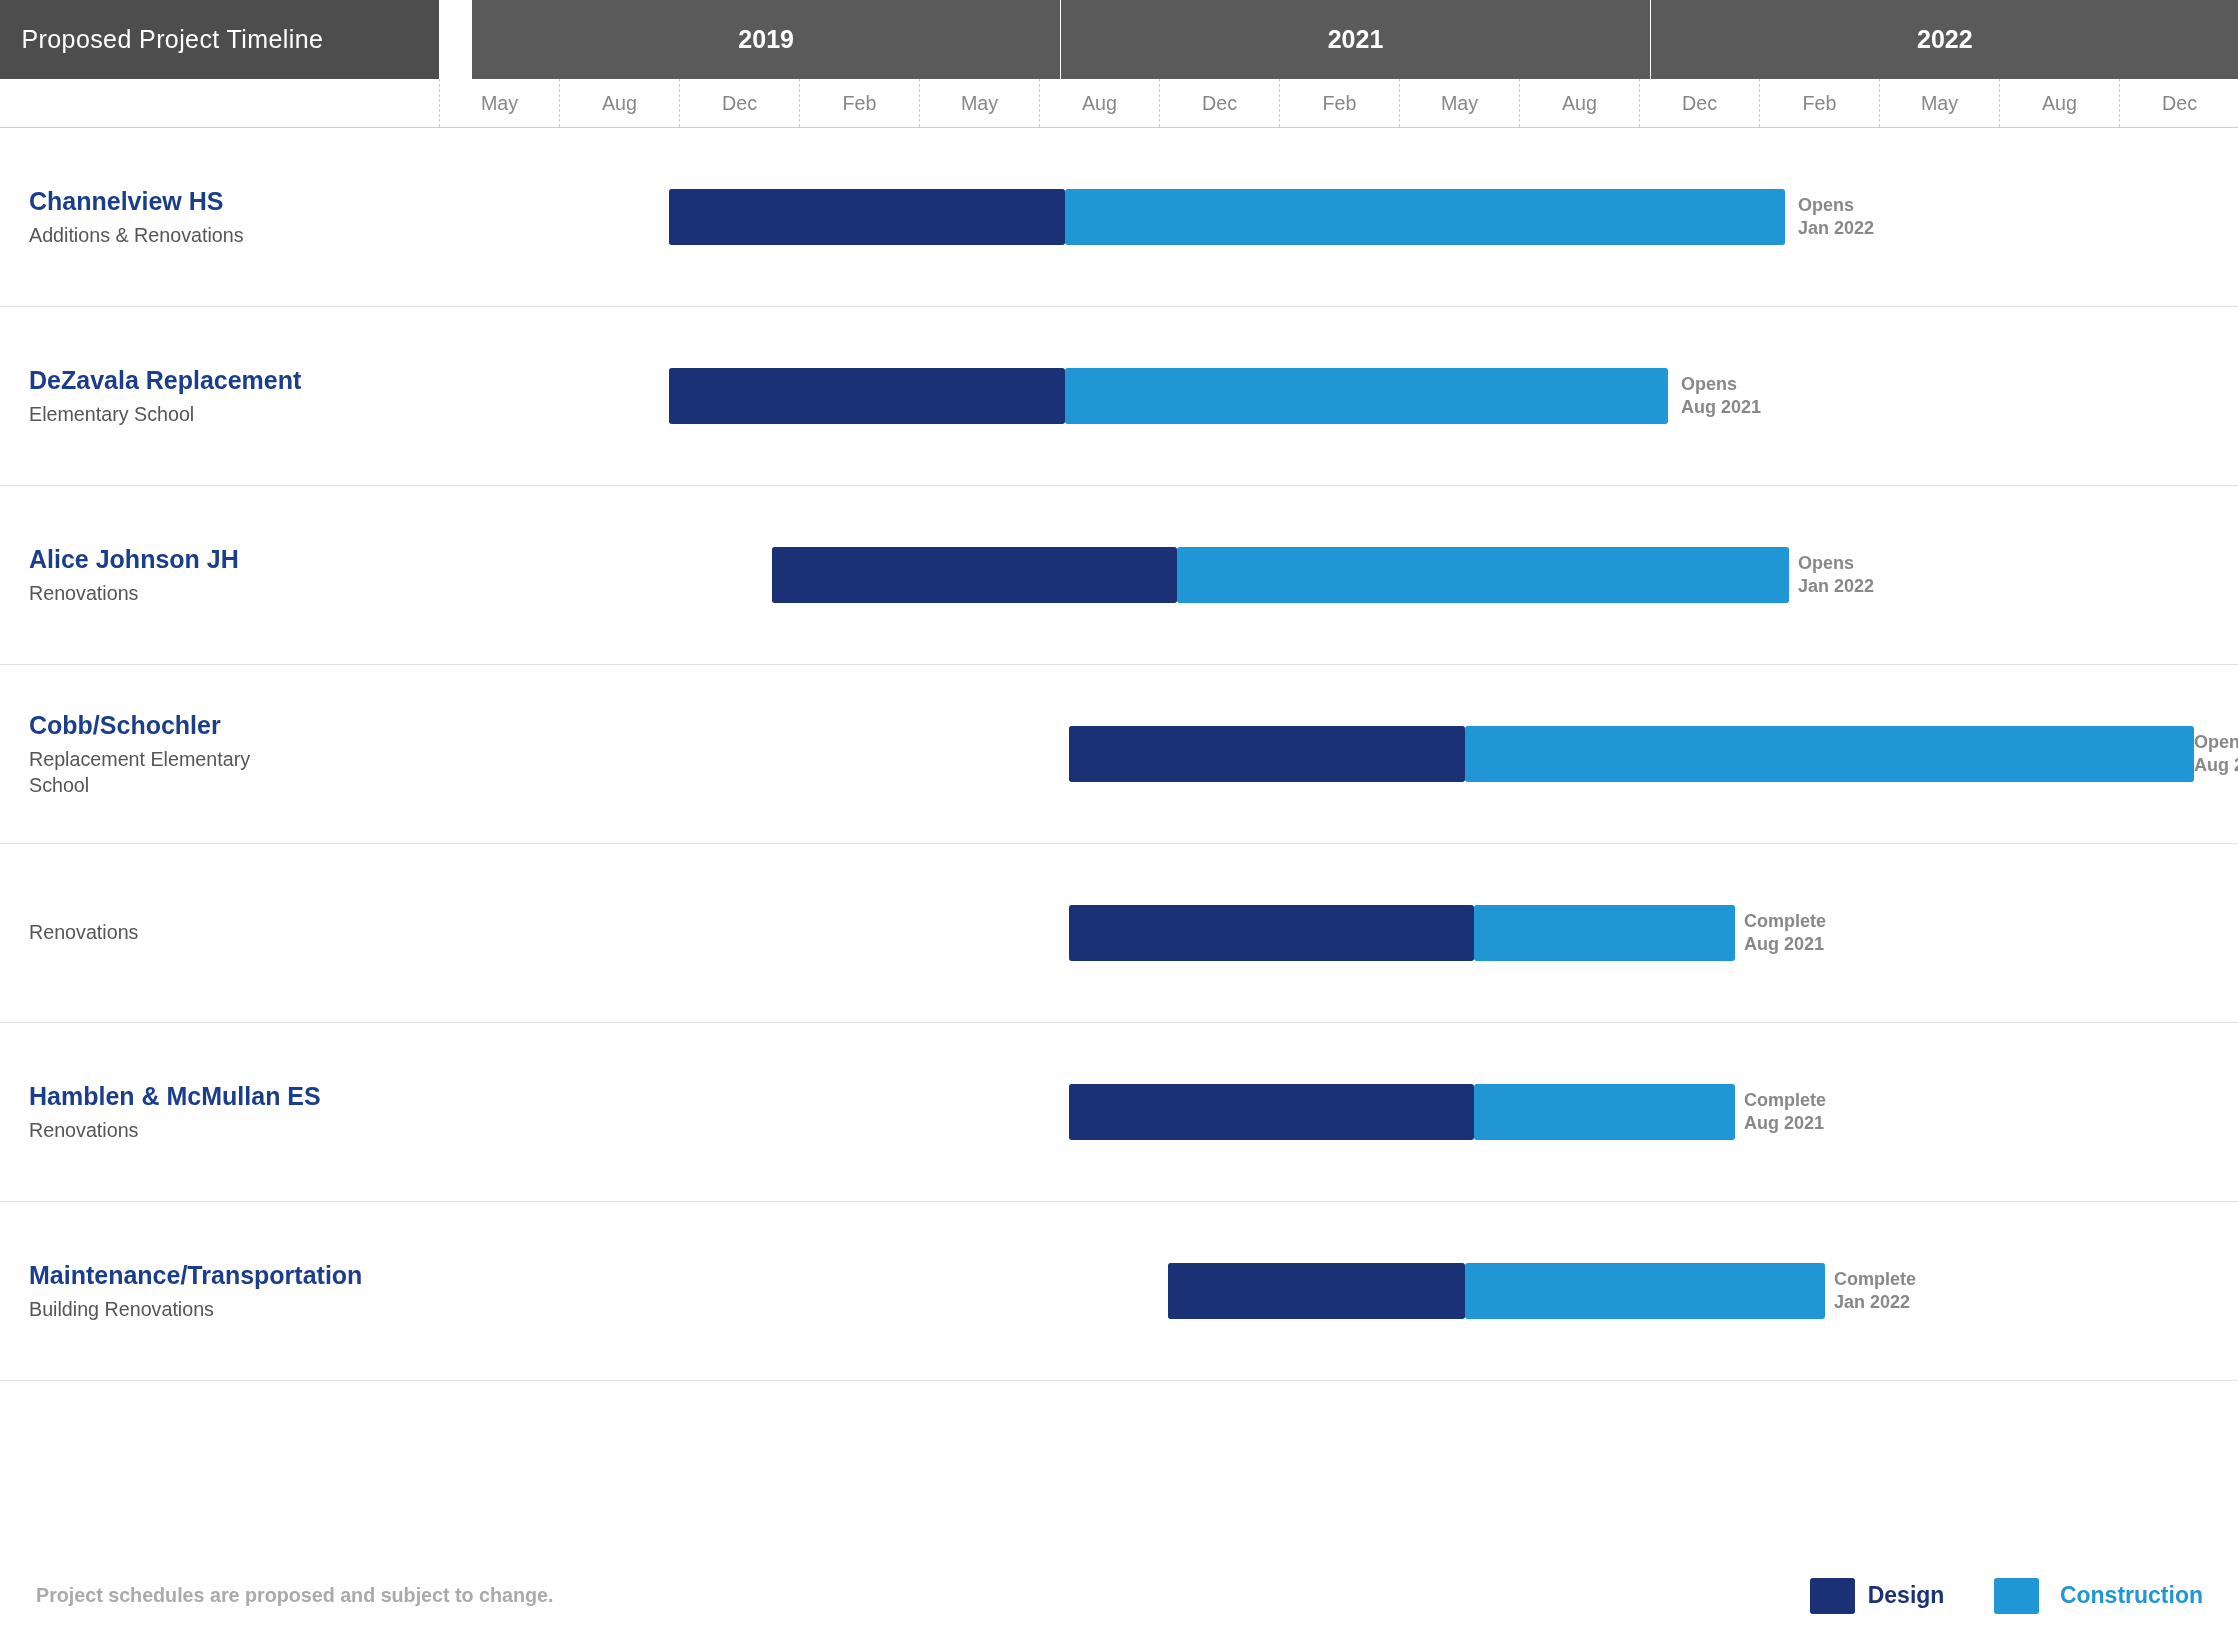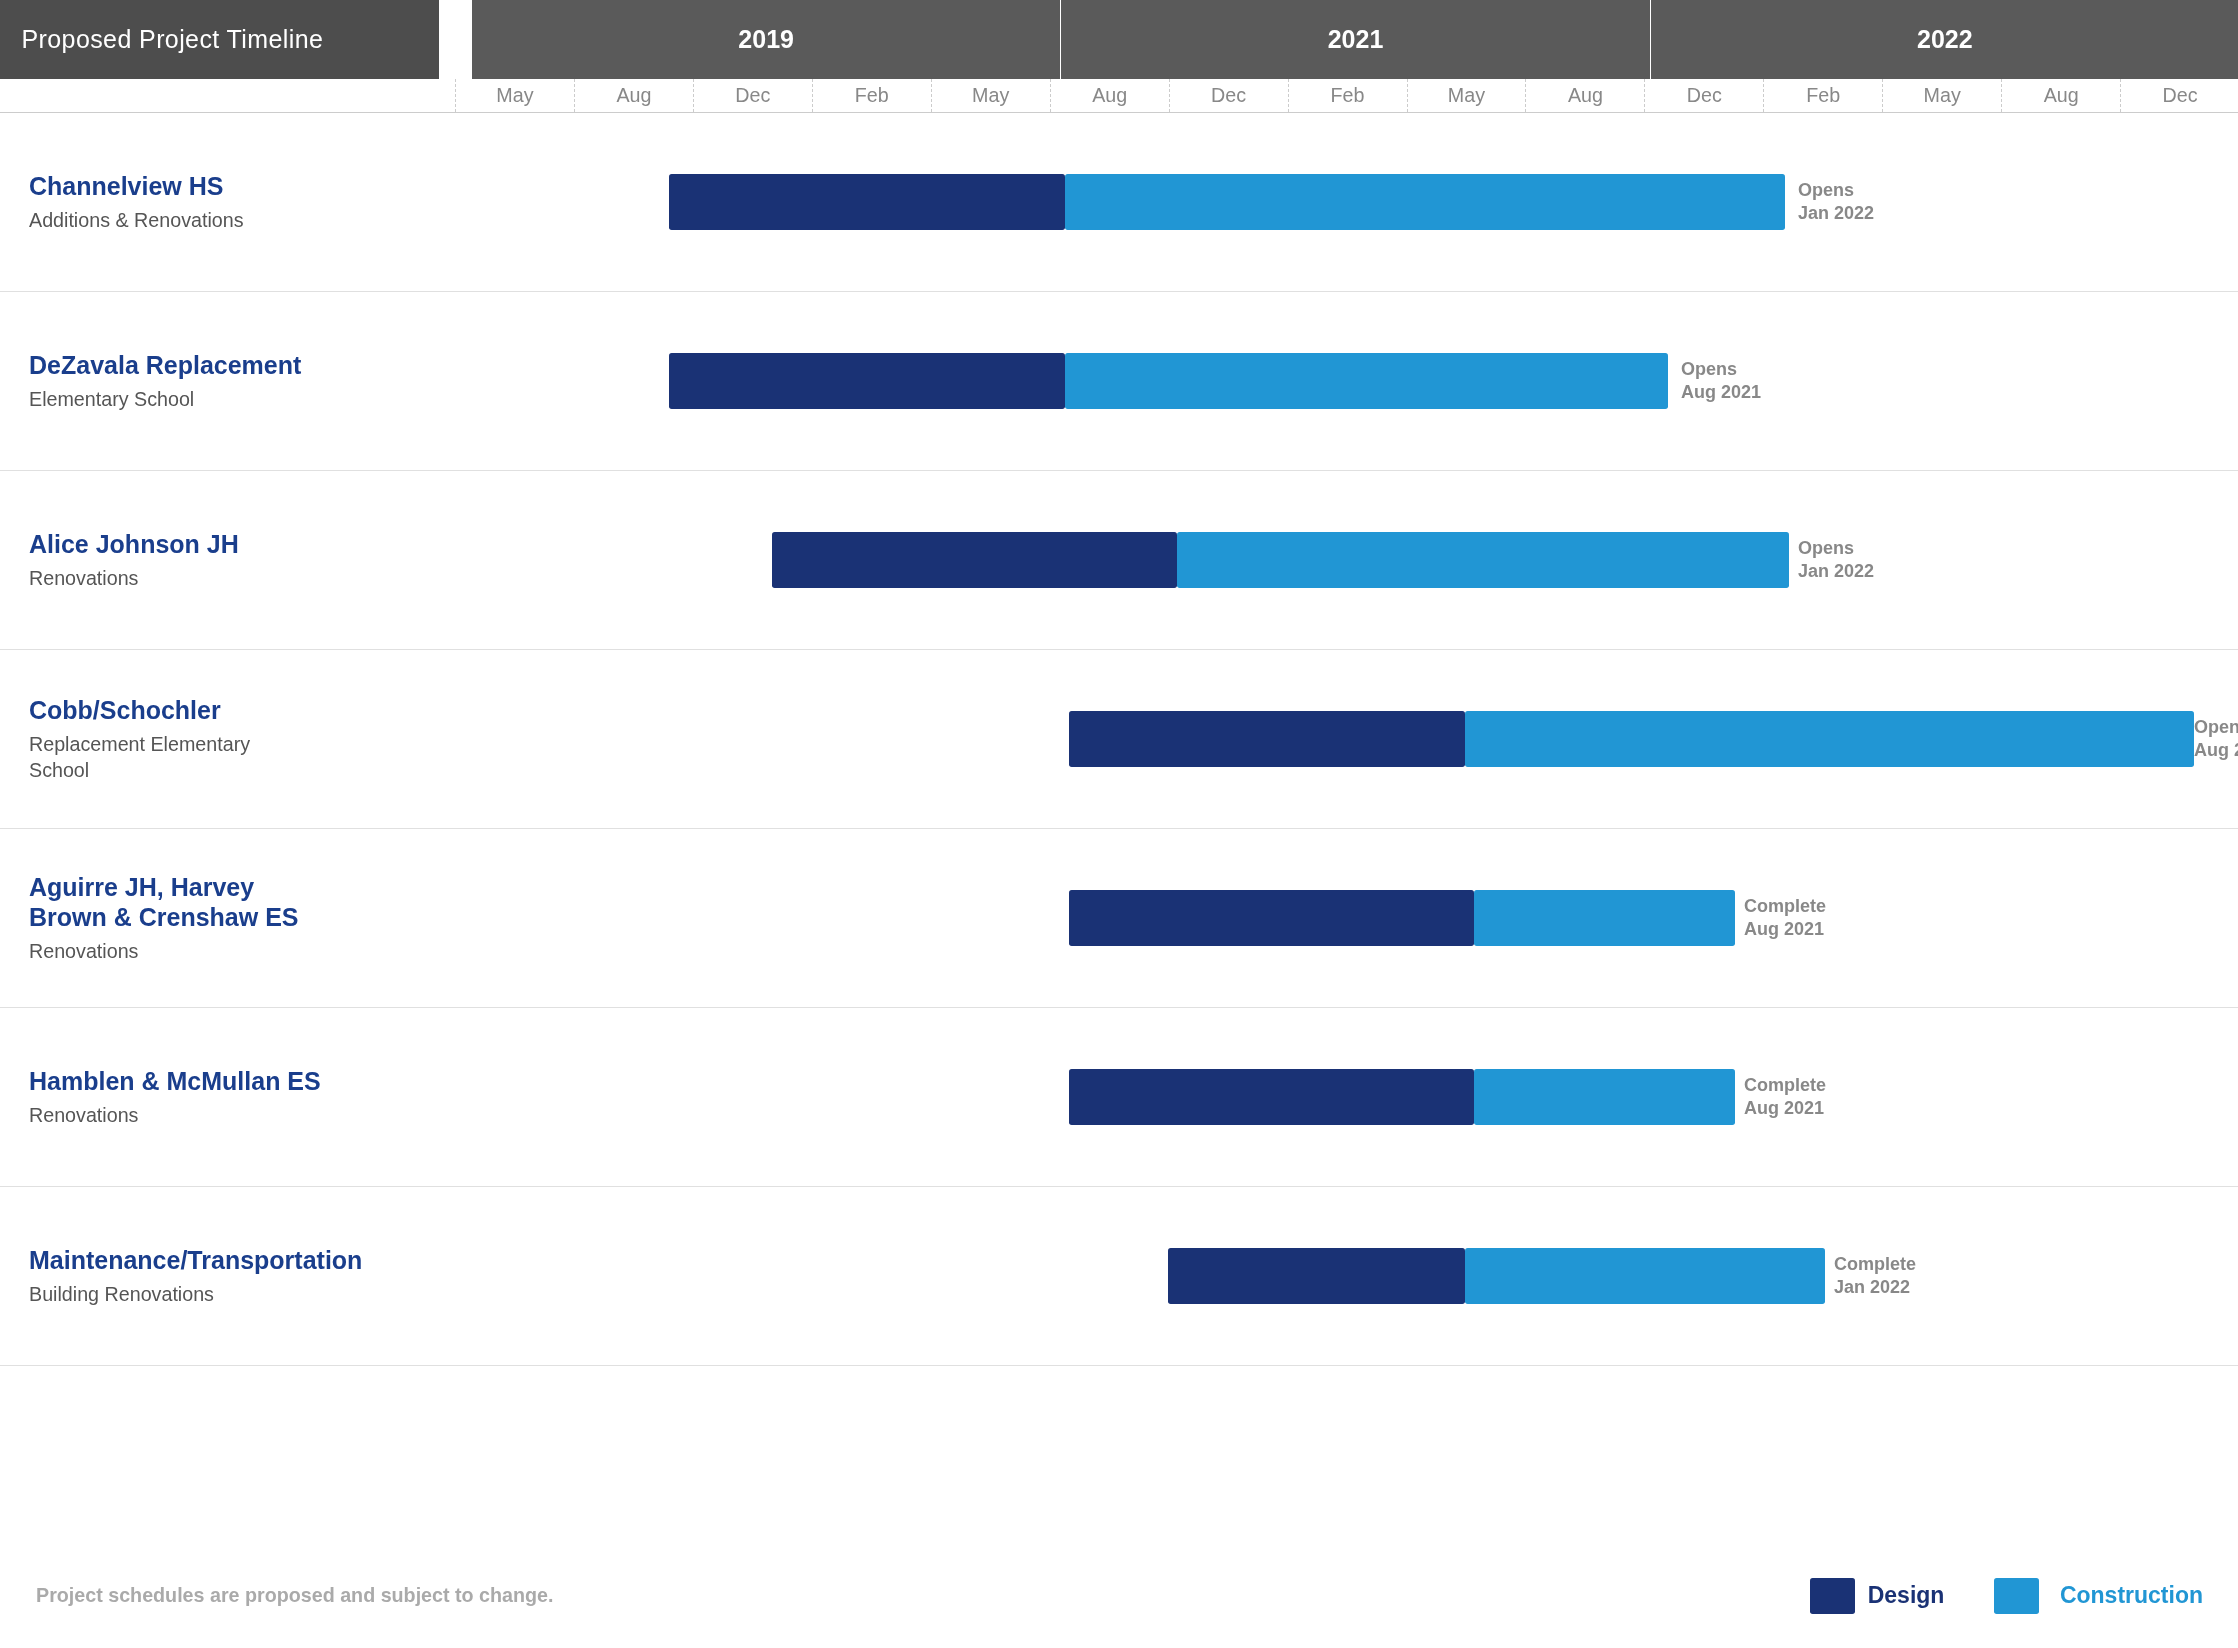--- a/index.html
+++ b/index.html
@@ -56,23 +56,22 @@
       justify-content: center;
       color: #ffffff;
       font-size: 25px;
       font-weight: 700;
       border-left: 1.8px solid #fff;
     }
 
     
     .months-row {
       display: flex;
-      height: 34px;
+      height: 49px;
       border-bottom: 0.9px solid #ccc;
-      padding-left: 16px;
     }
 
     .months-label-spacer {
       width: 439px;
       flex-shrink: 0;
     }
 
     .months-area {
       flex: 1;
       display: flex;
@@ -329,21 +328,20 @@
           <div style="position: absolute; top: 0px; bottom: 0px; left: 80%; width: 0.9px; border-left: 0.9px dashed rgb(221, 221, 221); z-index: 0;"></div>
           <div style="position: absolute; top: 0px; bottom: 0px; left: 86.6667%; width: 0.9px; border-left: 0.9px dashed rgb(221, 221, 221); z-index: 0;"></div>
           <div style="position: absolute; top: 0px; bottom: 0px; left: 93.3333%; width: 0.9px; border-left: 0.9px dashed rgb(221, 221, 221); z-index: 0;"></div>
           <div class="bar-track bar-design" style="left: 35%; width: 22%; z-index: 1;"></div>
           <div class="bar-track bar-construction" style="left: 57%; width: 40.5%; z-index: 1;"></div>
           <div style="position: absolute; left: 97.5%; top: 50%; transform: translateY(-50%); font-size: 18px; color: rgb(136, 136, 136); font-weight: 700; line-height: 1.3; white-space: nowrap; z-index: 2;">Opens<br>Aug 2022</div>
         </div>
       </div>
       <div class="gantt-row">
         <div class="row-label">
-          <div class="project-name">Aguirre JH, Harvey<br>Brown &amp; Crenshaw ES</div>
           <div class="project-sub">Renovations</div>
         </div>
         <div class="row-bars" style="position: relative;">
           <div style="position: absolute; top: 0px; bottom: 0px; left: 0%; width: 0.9px; border-left: 0.9px dashed rgb(221, 221, 221); z-index: 0;"></div>
           <div style="position: absolute; top: 0px; bottom: 0px; left: 6.66667%; width: 0.9px; border-left: 0.9px dashed rgb(221, 221, 221); z-index: 0;"></div>
           <div style="position: absolute; top: 0px; bottom: 0px; left: 13.3333%; width: 0.9px; border-left: 0.9px dashed rgb(221, 221, 221); z-index: 0;"></div>
           <div style="position: absolute; top: 0px; bottom: 0px; left: 20%; width: 0.9px; border-left: 0.9px dashed rgb(221, 221, 221); z-index: 0;"></div>
           <div style="position: absolute; top: 0px; bottom: 0px; left: 26.6667%; width: 0.9px; border-left: 0.9px dashed rgb(221, 221, 221); z-index: 0;"></div>
           <div style="position: absolute; top: 0px; bottom: 0px; left: 33.3333%; width: 0.9px; border-left: 0.9px dashed rgb(221, 221, 221); z-index: 0;"></div>
           <div style="position: absolute; top: 0px; bottom: 0px; left: 40%; width: 0.9px; border-left: 0.9px dashed rgb(221, 221, 221); z-index: 0;"></div>

